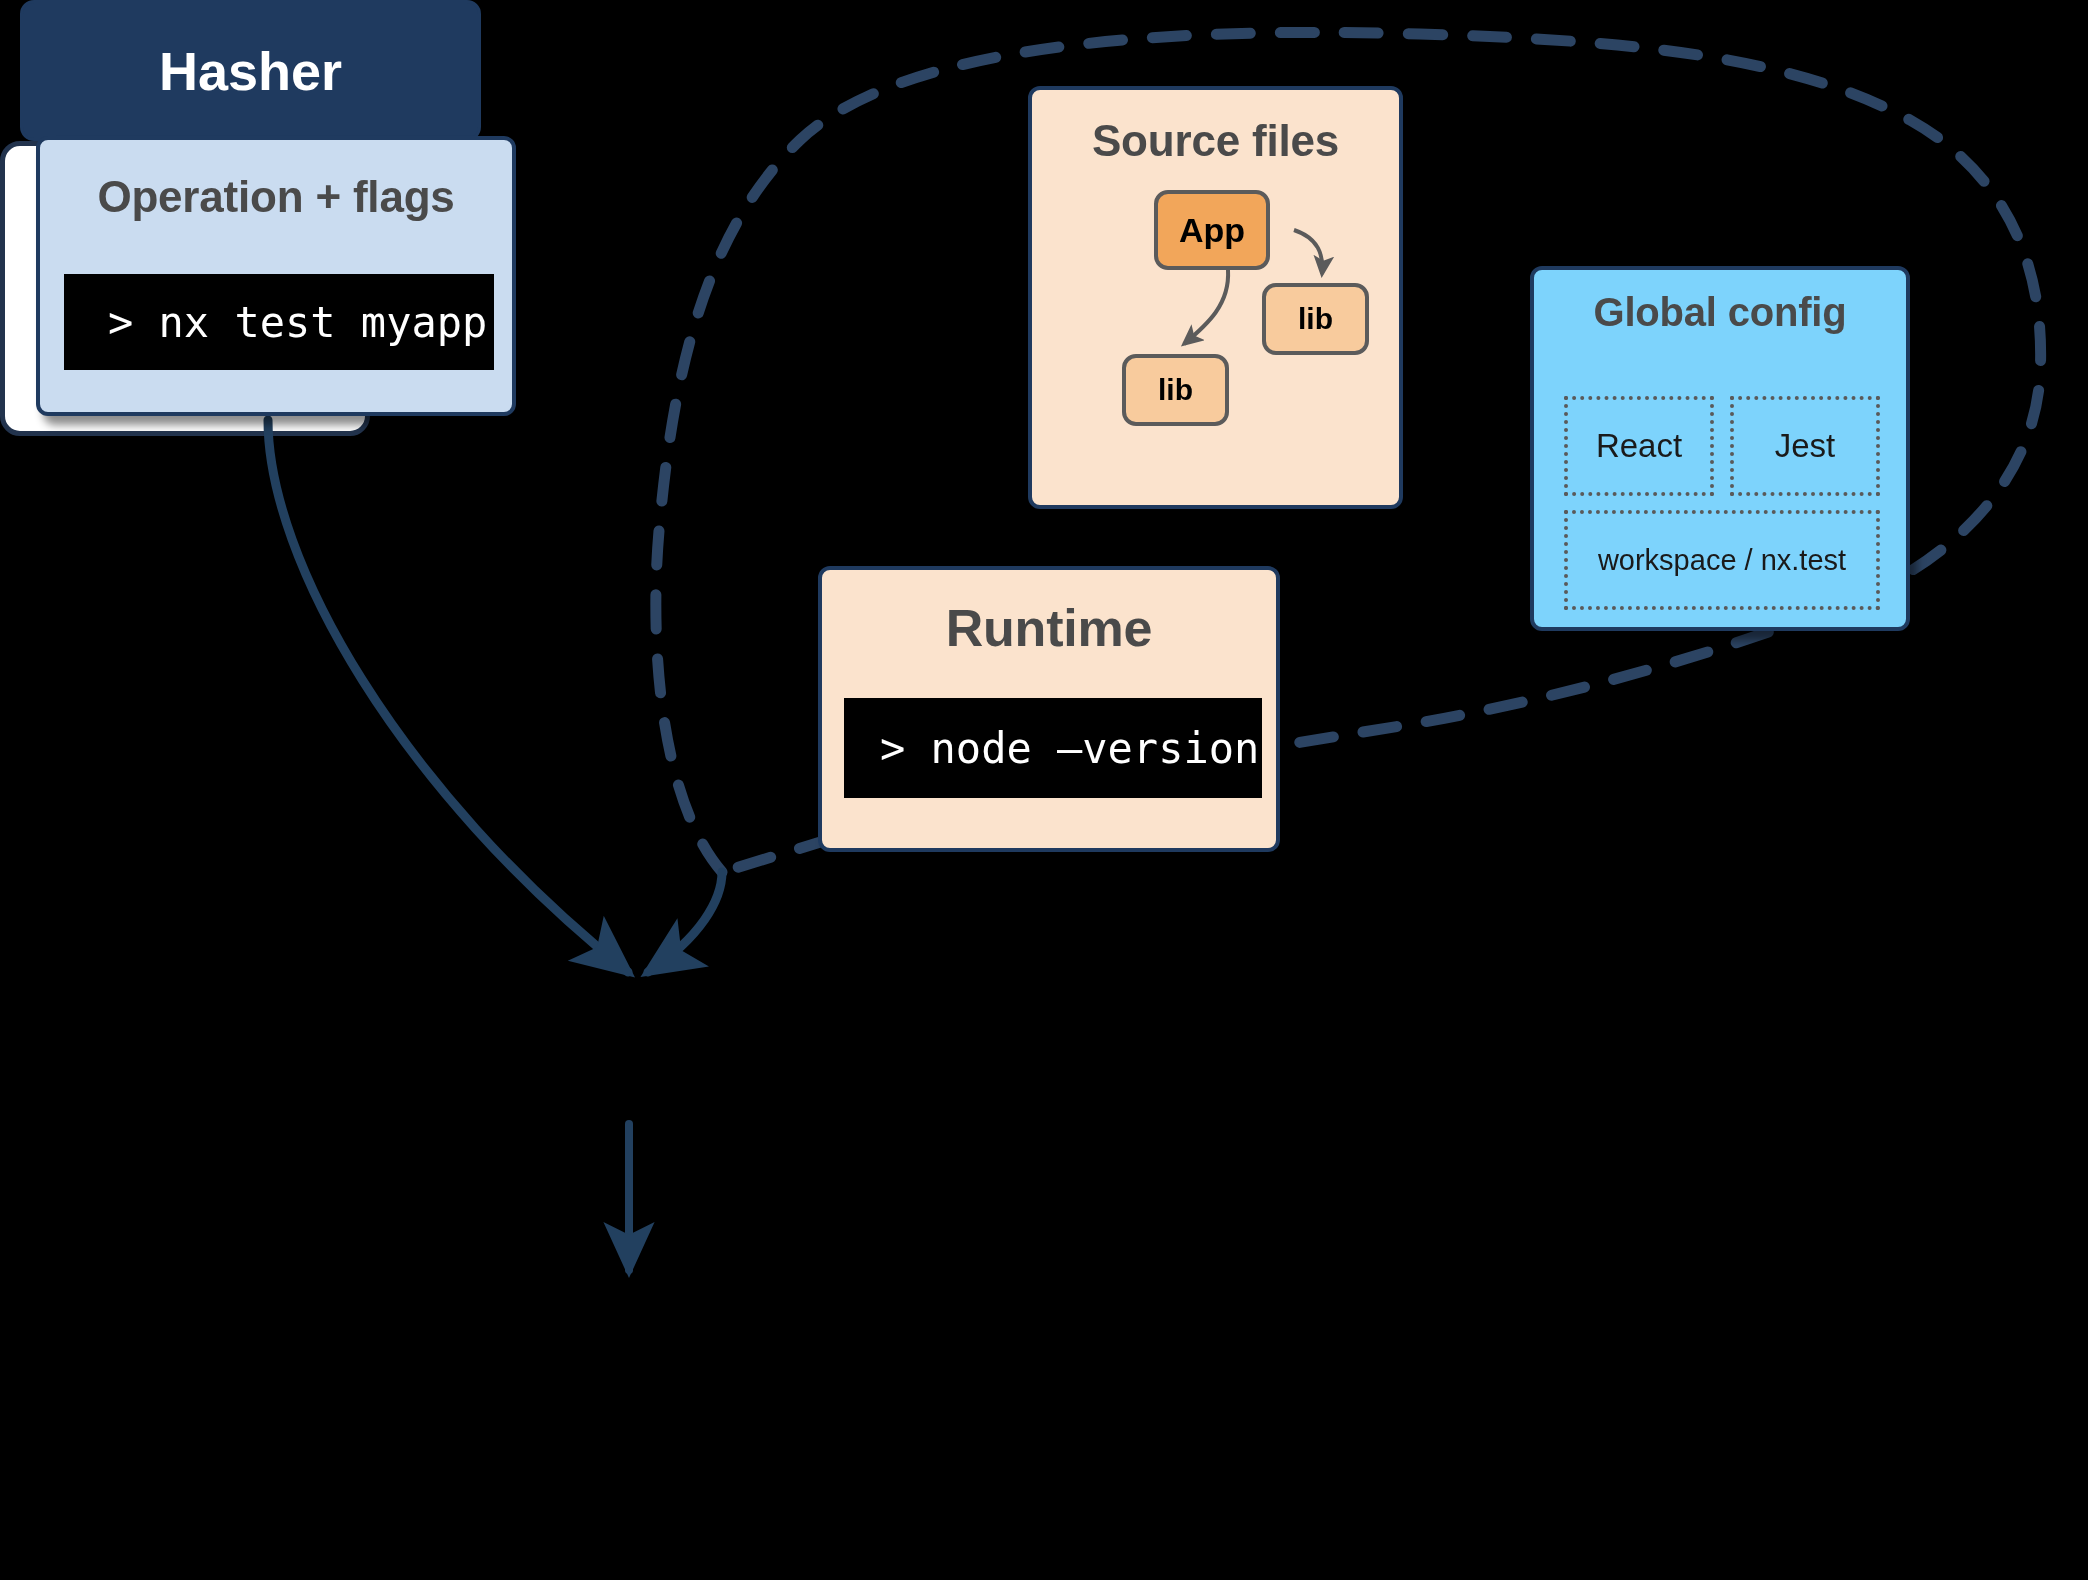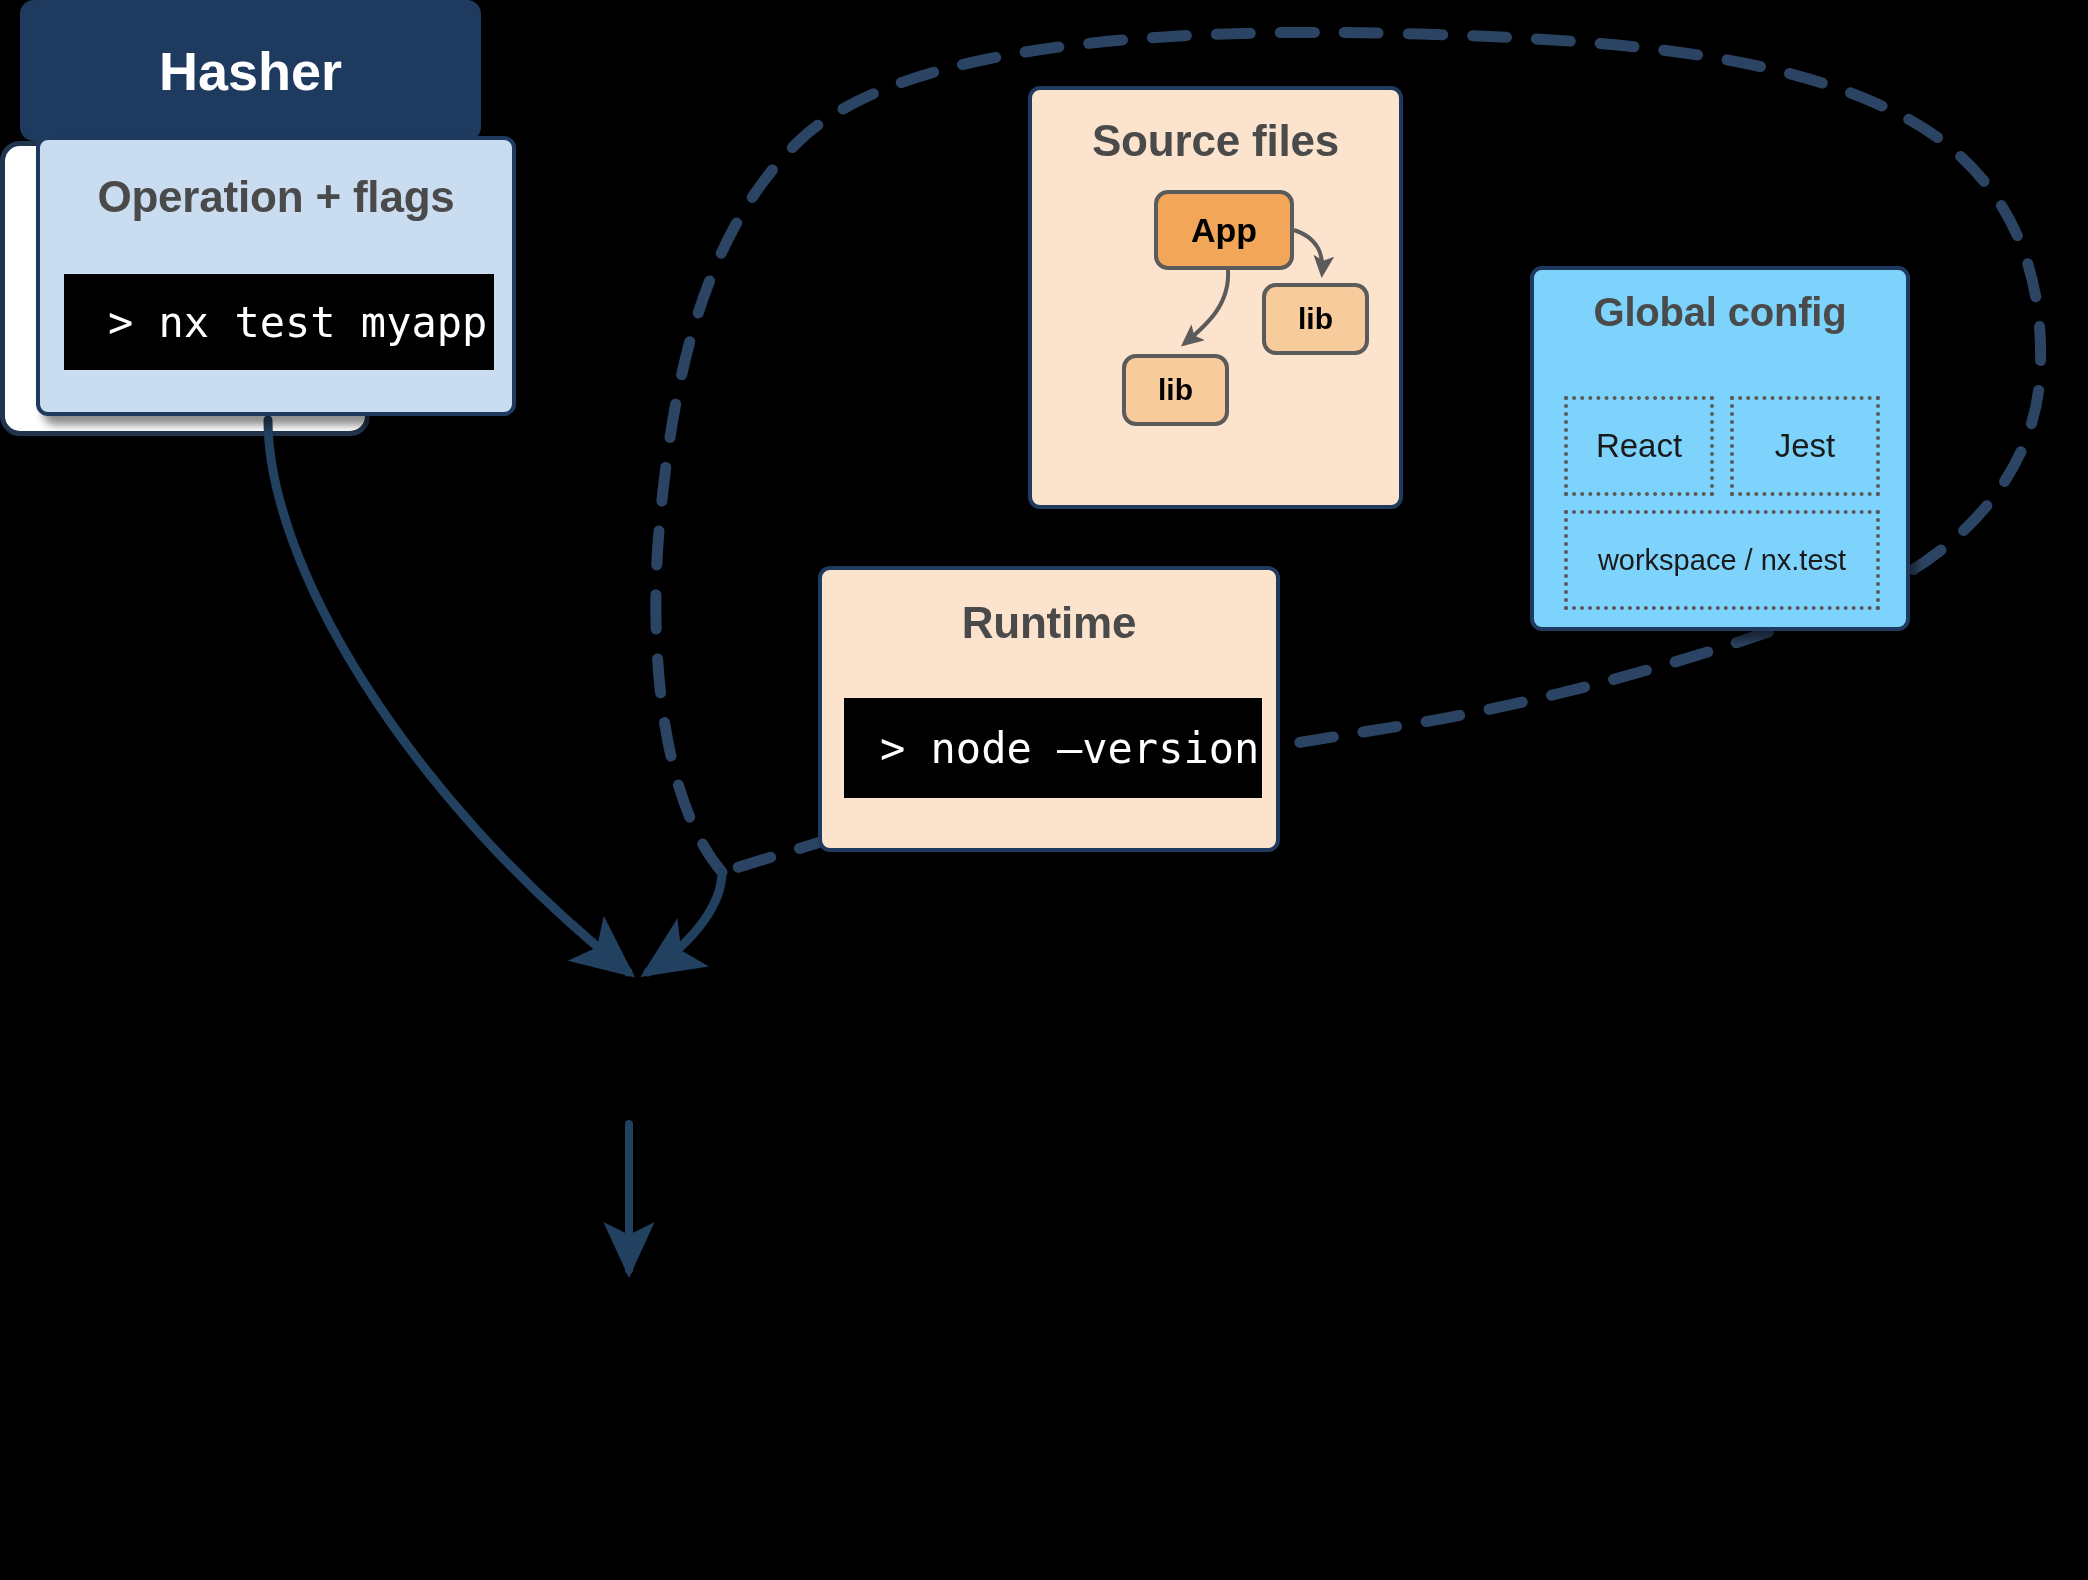--- a/index.html
+++ b/index.html
@@ -75,21 +75,21 @@
     box-sizing: border-box;
     border: 4px solid #5b5b5b;
     border-radius: 14px;
     display: flex;
     align-items: center;
     justify-content: center;
     font-weight: bold;
     color: #000000;
     font-size: 30px;
   }
-  #node-app { left: 122px; top: 100px; width: 140px; height: 80px; background: #f2a65a; font-size: 34px; }
+  #node-app { left: 122px; top: 100px; width: 116px; height: 80px; background: #f2a65a; font-size: 34px; }
   #node-lib-right { left: 230px; top: 193px; width: 107px; height: 72px; background: #f8cb9d; }
   #node-lib-left  { left: 90px;  top: 264px; width: 107px; height: 72px; background: #f8cb9d; }
   #src-graph { position: absolute; left: 0; top: 0; width: 375px; height: 423px; }
 
   
   #cfg-card {
     left: 1530px; top: 266px;
     width: 380px; height: 365px;
     background: #7dd3fc;
     border: 4px solid #1f3a5f;
@@ -108,21 +108,21 @@
   #cfg-jest  { left: 196px; top: 126px; width: 150px; height: 100px; font-size: 33px; }
   #cfg-ws    { left: 30px; top: 240px; width: 316px; height: 100px; font-size: 29px; }
 
   
   #rt-card {
     left: 818px; top: 566px;
     width: 462px; height: 286px;
     background: #fbe3cd;
     border: 4px solid #1f3a5f;
   }
-  #rt-card .card-title { font-size: 44px; margin-top: 28px; }
+  #rt-card .card-title { font-size: 52px; margin-top: 28px; }
   #rt-term {
     left: 22px; top: 128px;
     width: 418px; height: 100px;
     font-size: 42px;
     padding-left: 36px;
     box-sizing: border-box;
   }
 
   
   #hasher {

